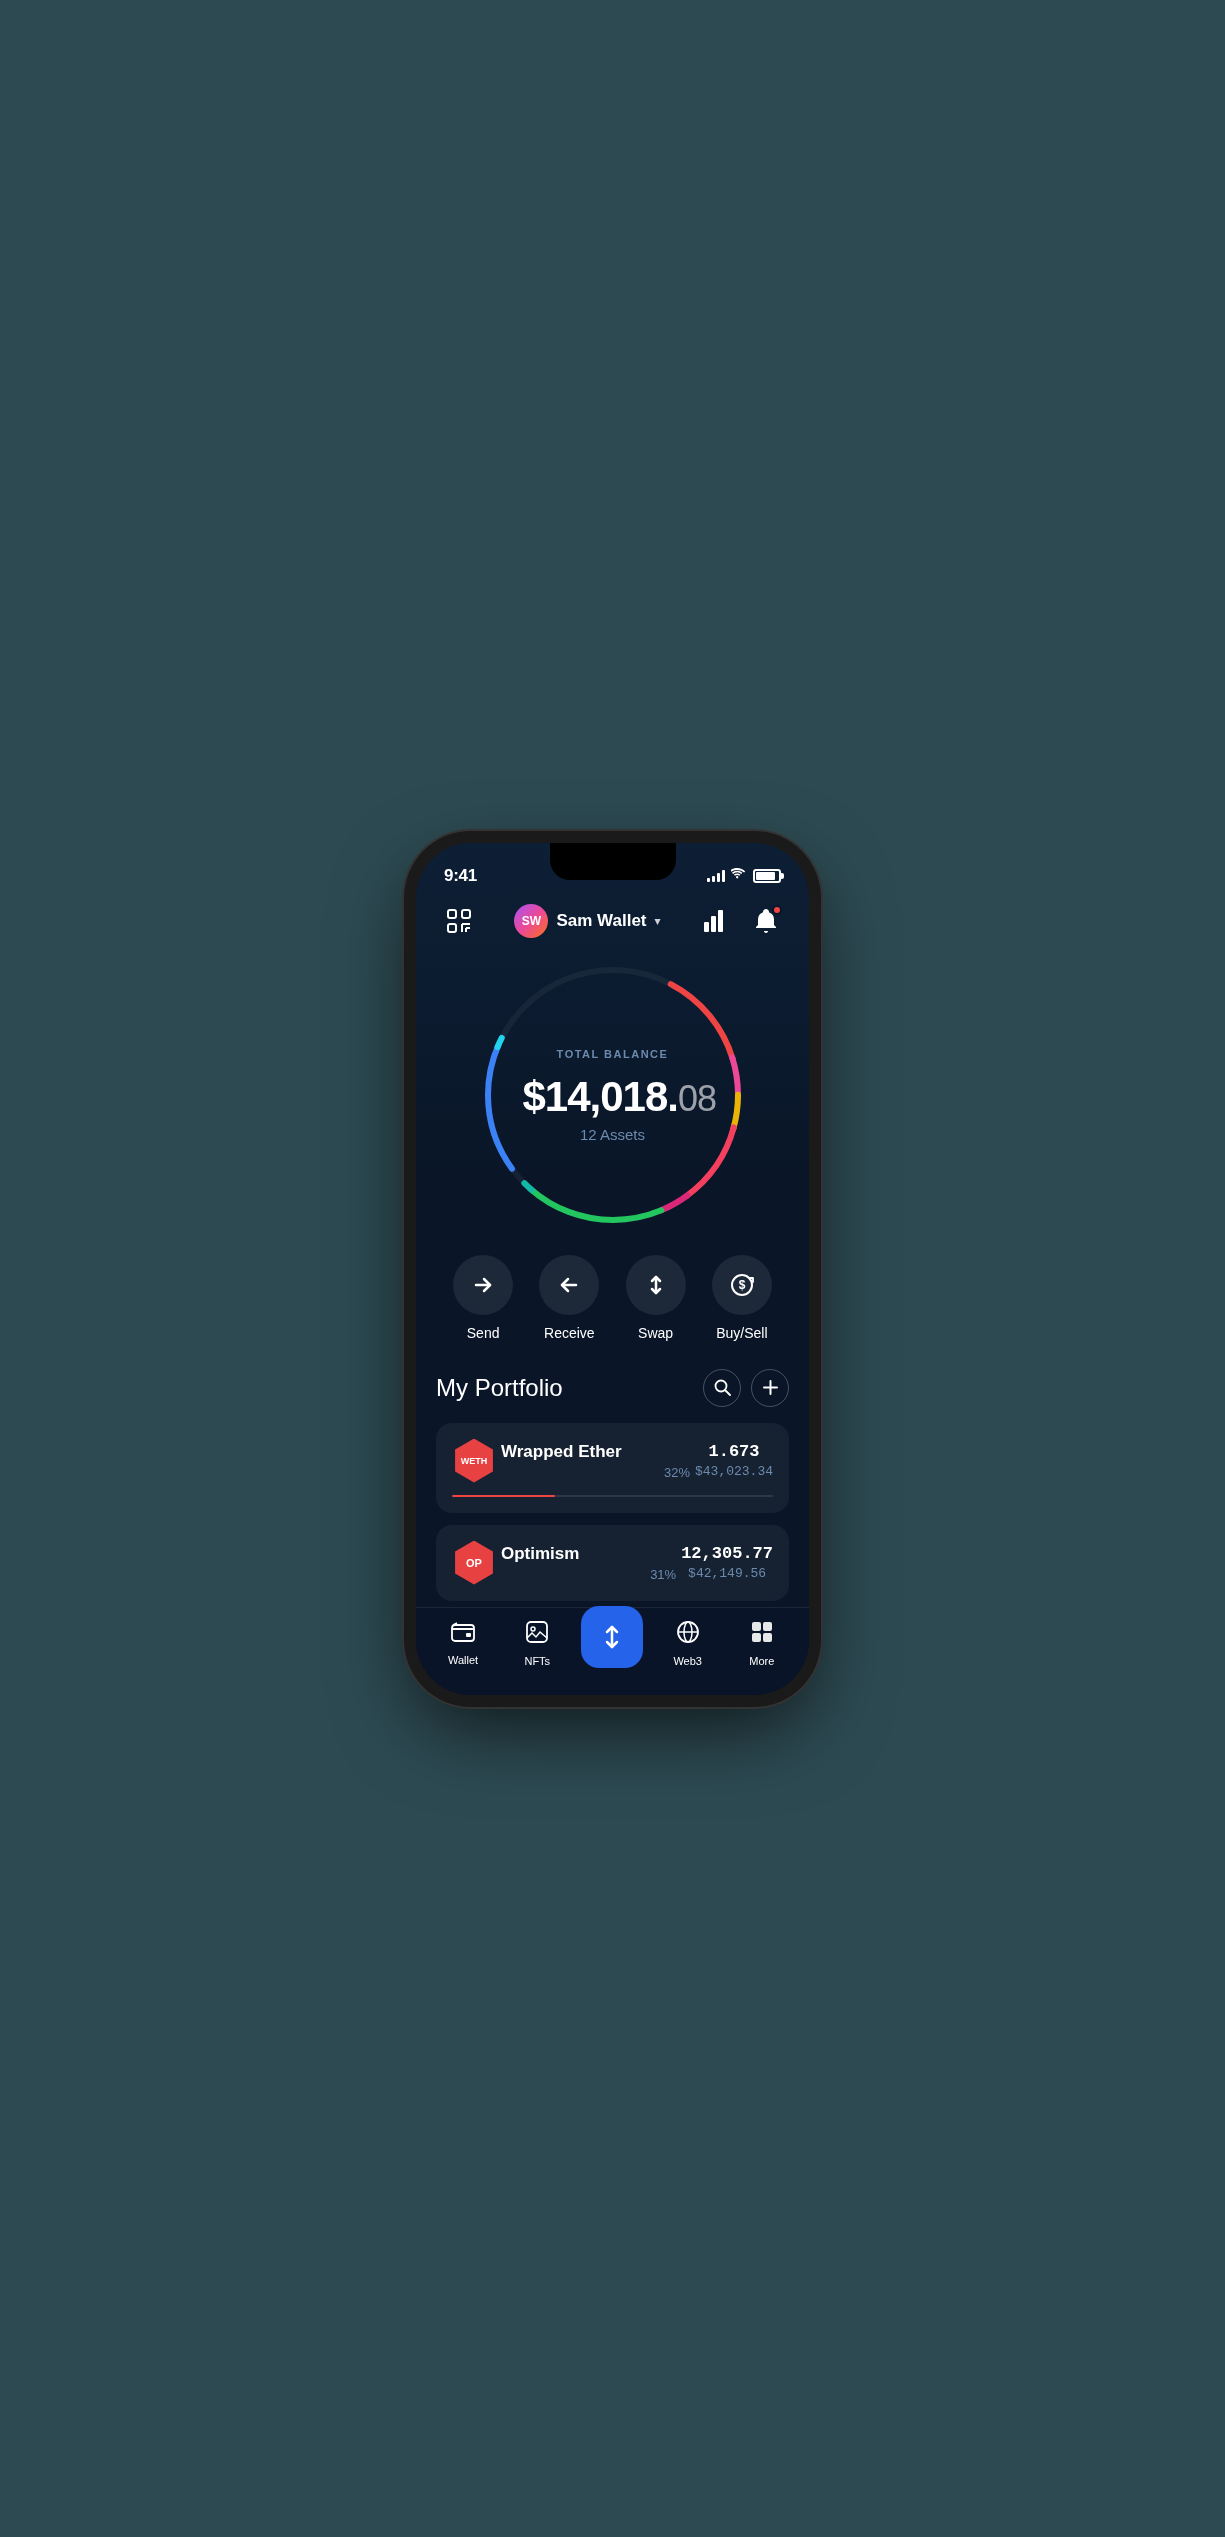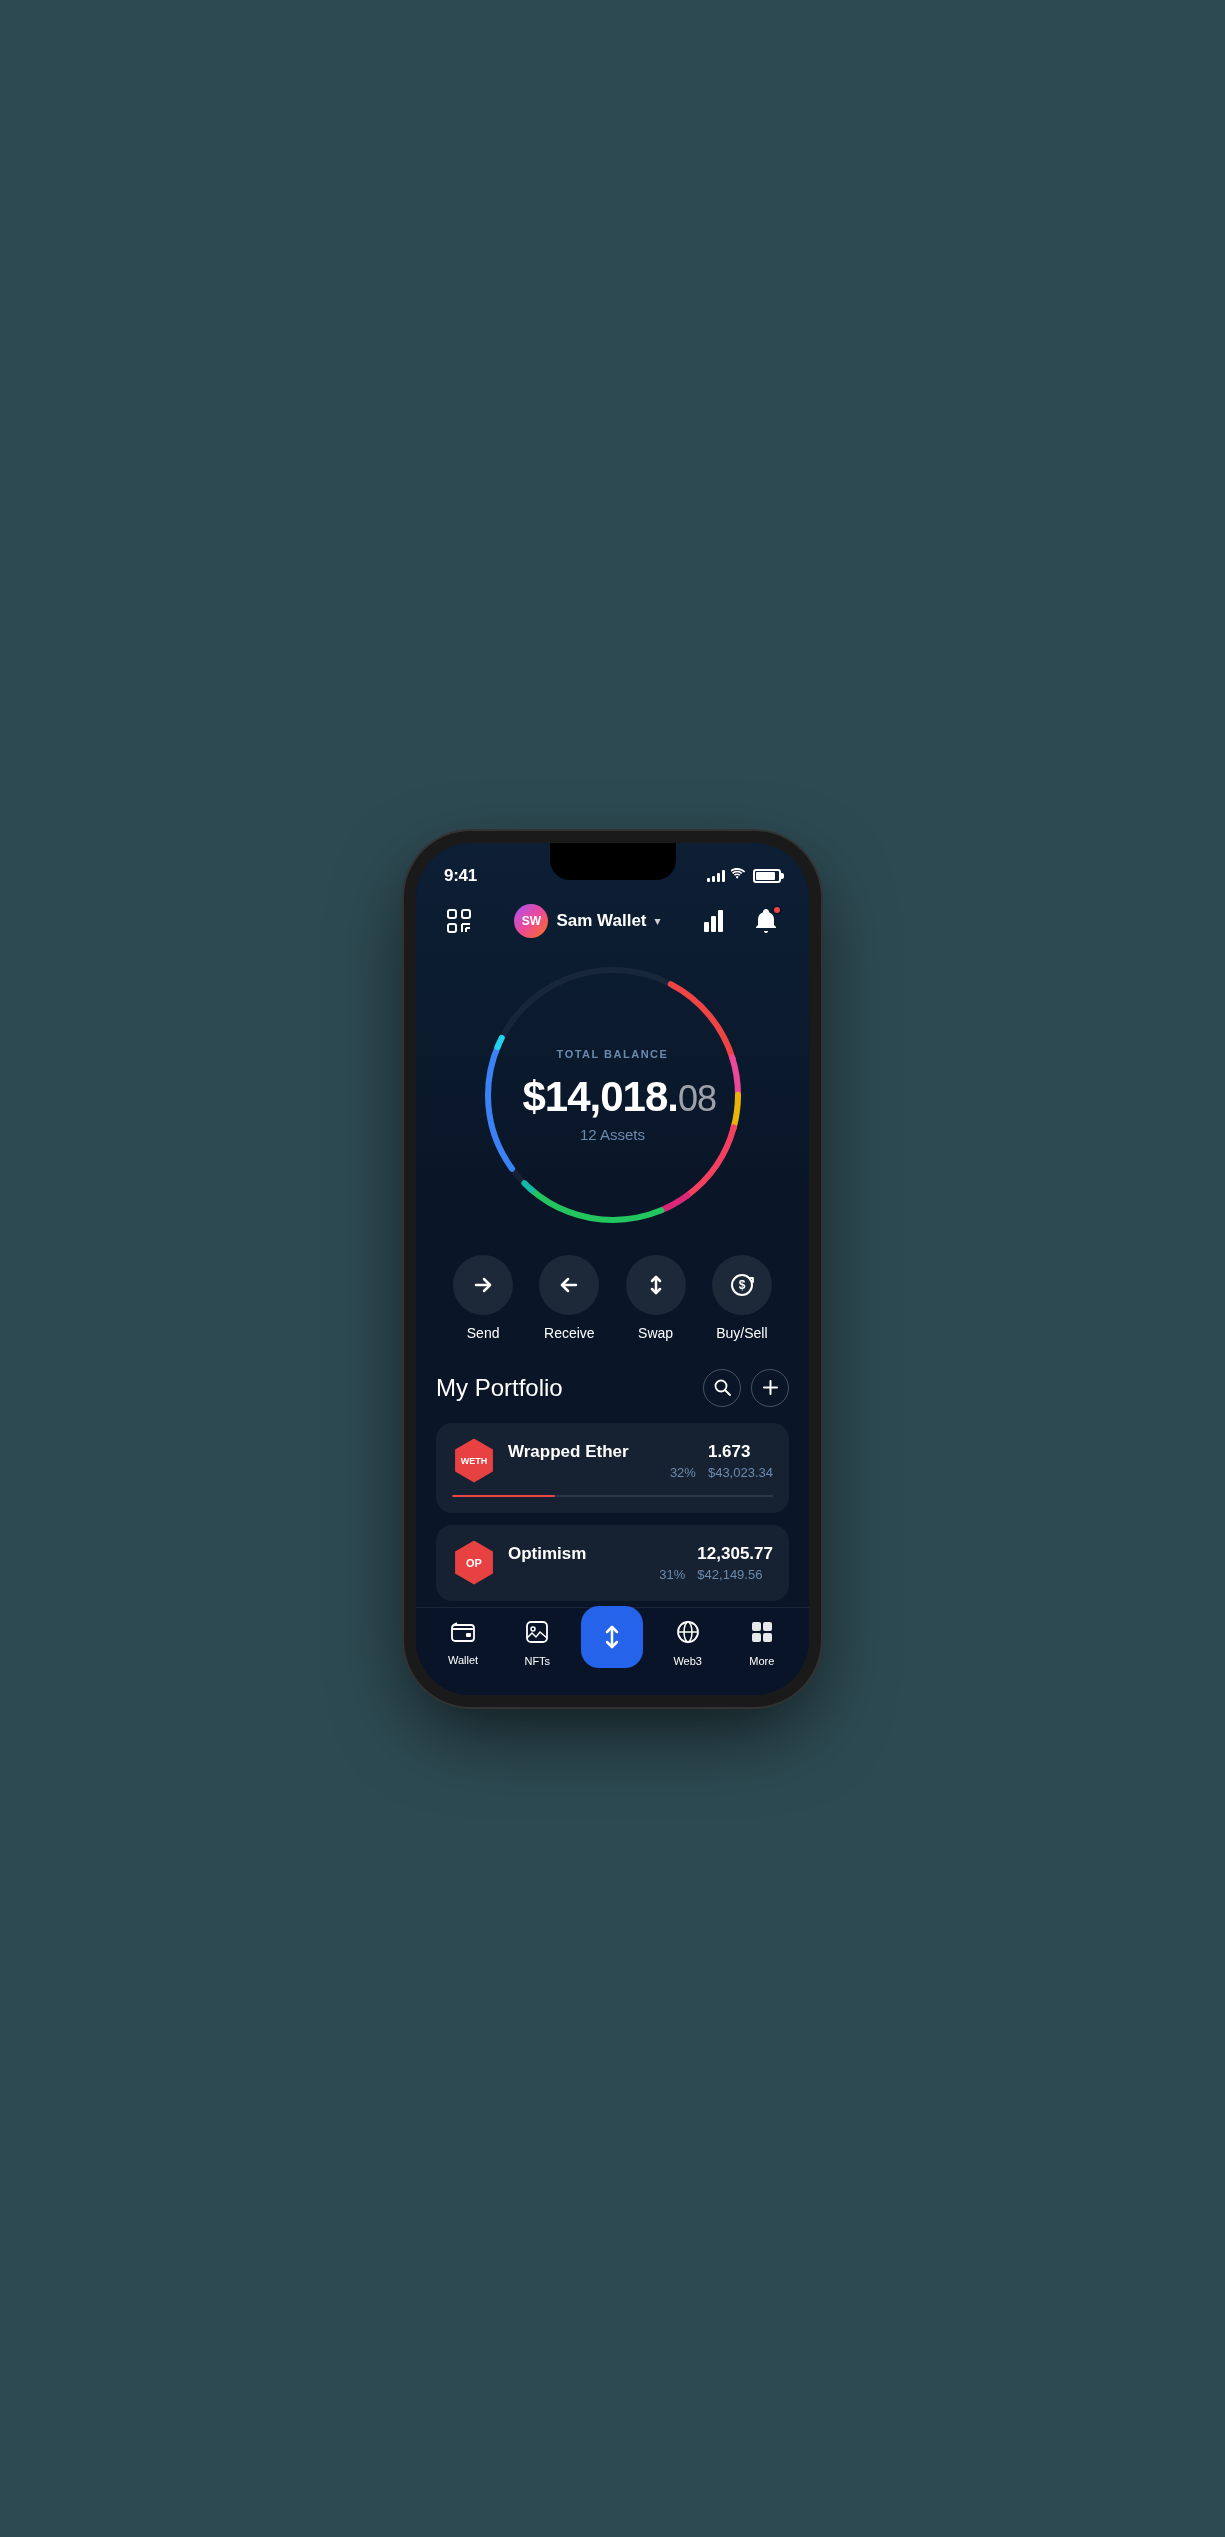--- a/index.html
+++ b/index.html
@@ -328,42 +328,43 @@
     .asset-card {
       background: rgba(255,255,255,0.05);
       border-radius: 16px;
       padding: 16px;
       margin-bottom: 12px;
     }
 
     .asset-row {
       display: flex;
       align-items: center;
-      gap: 12px;
+      gap: 5px;
     }
 
     .asset-info {
       flex: 1;
     }
 
     .asset-name {
       font-size: 17px;
       font-weight: 700;
       color: #fff;
       margin-bottom: 3px;
     }
 
     .asset-pct {
       font-size: 13px;
       color: #6b8aad;
       text-align: right;
     }
 
     .asset-value {
-      text-align: left;
+      text-align: center;
+      font-family: Liberation Mono, monospace;
     }
 
     .asset-amount {
       font-size: 17px;
       font-weight: 700;
       color: #fff;
       margin-bottom: 3px;
     }
 
     .asset-usd {

